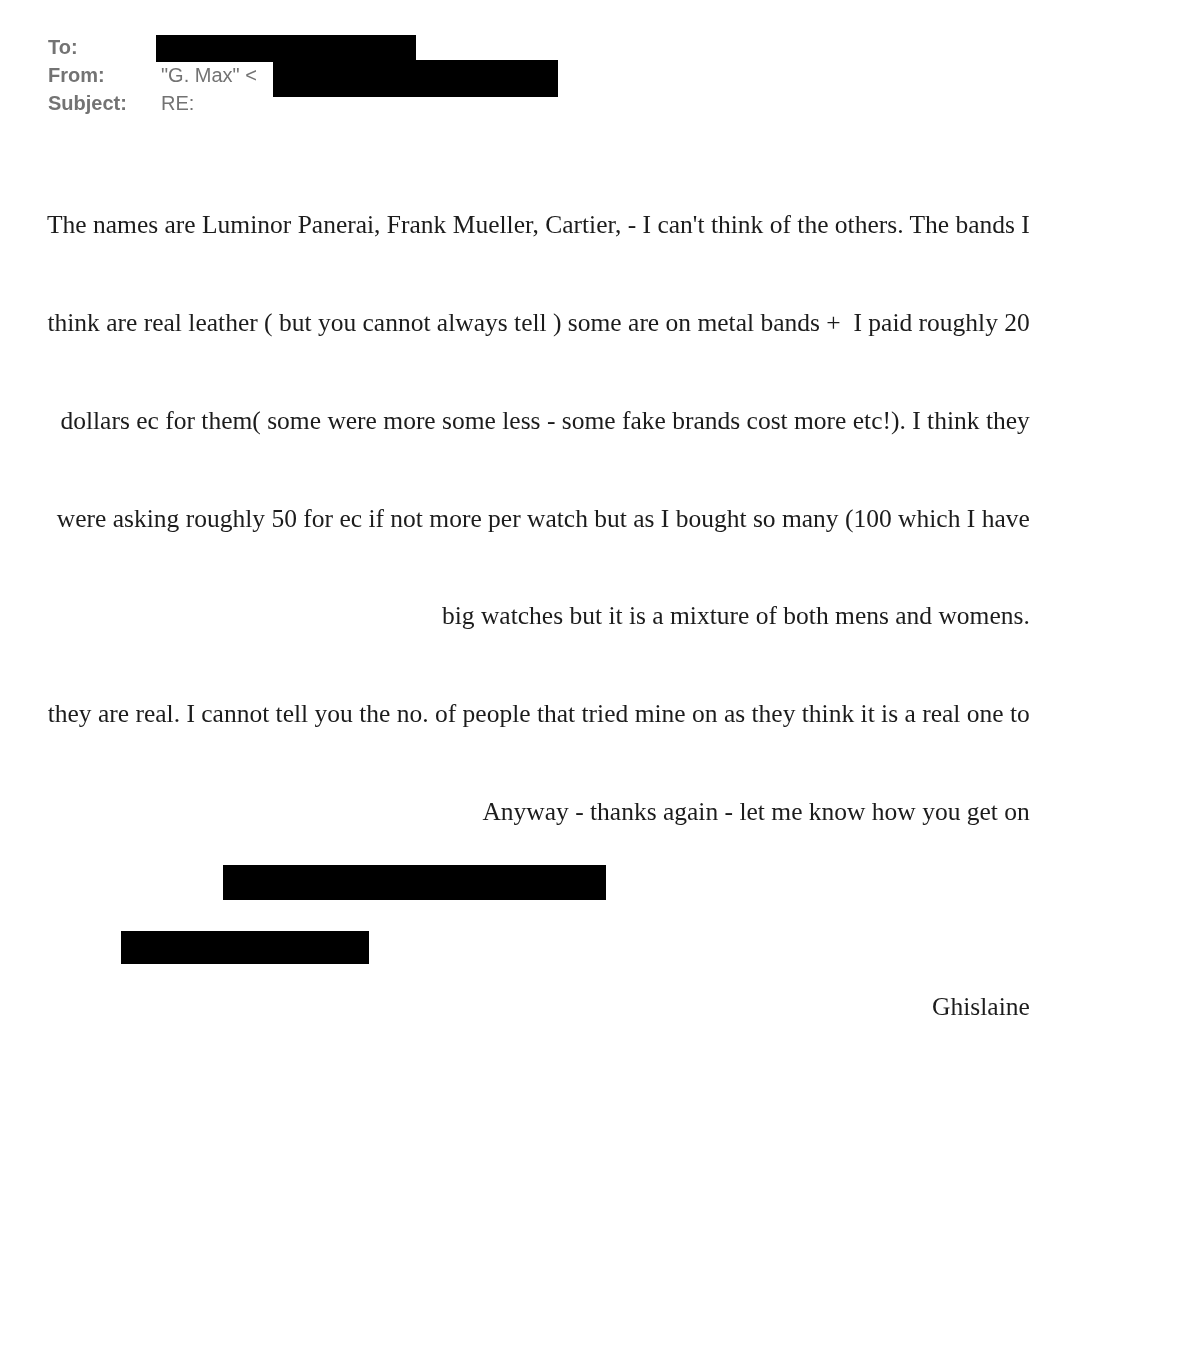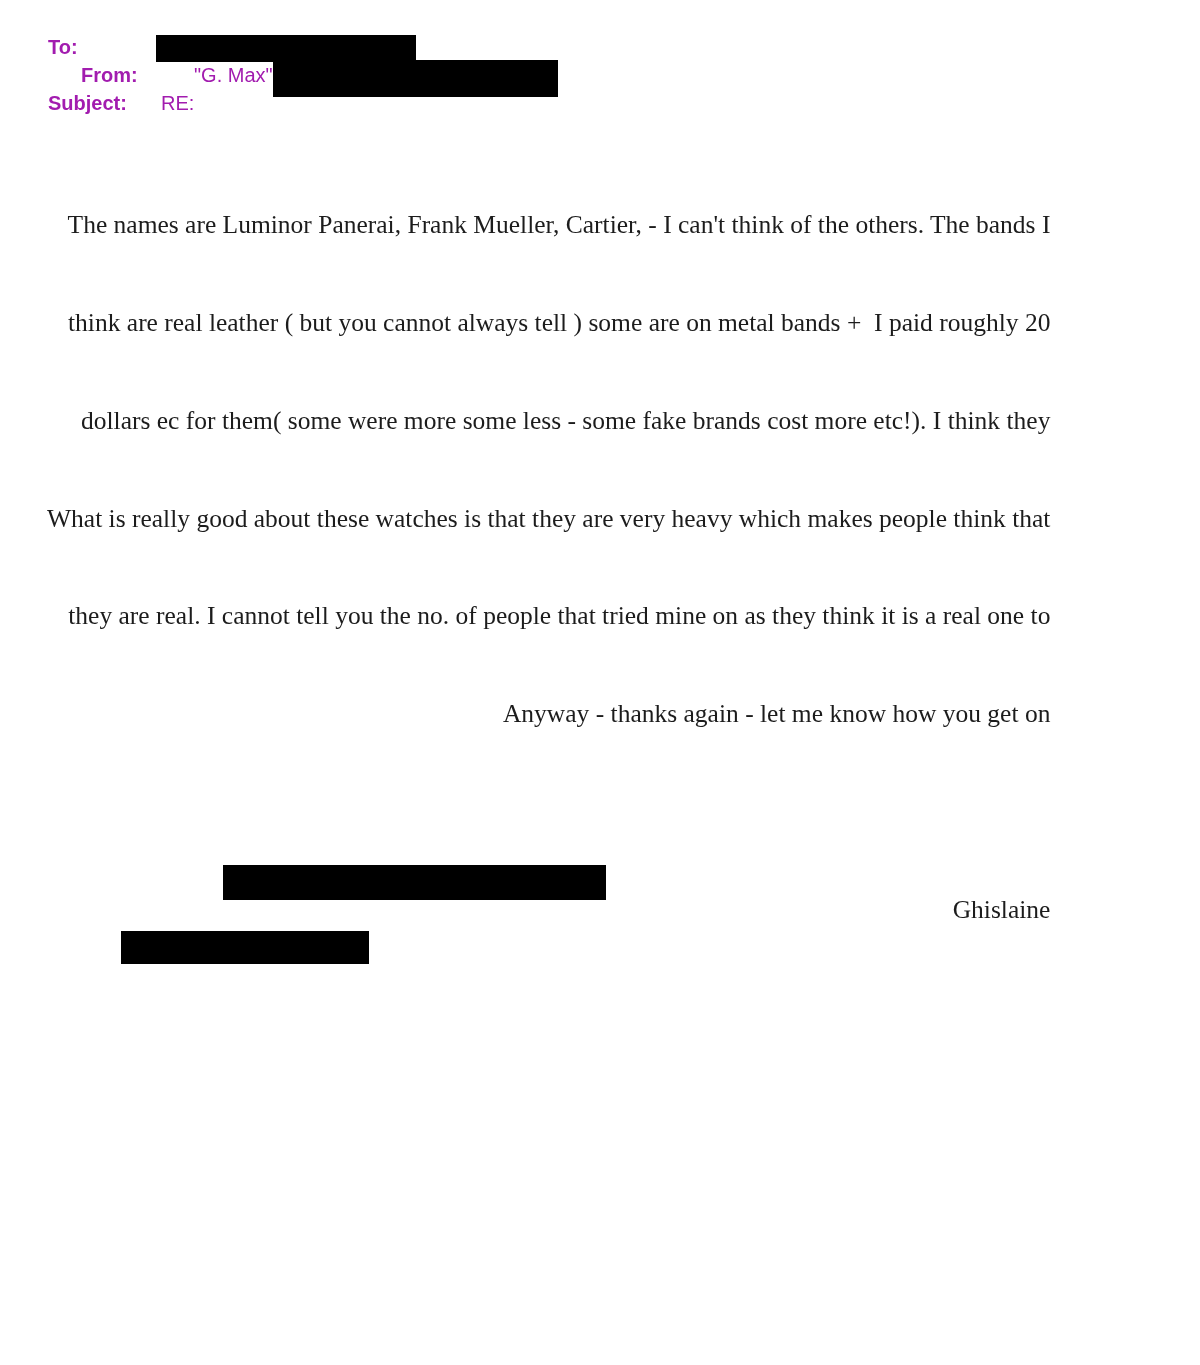--- a/index.html
+++ b/index.html
@@ -13,21 +13,21 @@
       position: relative;
       overflow: hidden;
       color: #1a1a1a;
     }
     .hdr {
       position: absolute;
       left: 48px;
       font-family: "Liberation Sans", sans-serif;
       font-size: 20px;
       line-height: 28px;
-      color: #a21caf;
+      color: #737373;
     }
     .hdr .lbl { font-weight: bold; display: inline-block; }
     .hdr .val { position: absolute; left: 113px; top: 0; white-space: nowrap; }
     .redact {
       position: absolute;
       background: #000;
     }
     .serif {
       position: absolute;
       left: 47px;
@@ -41,36 +41,37 @@
     .line { display: block; height: 32.6px; text-align: right; }
   </style>
 </head>
 <body>
 
 <div class="hdr" style="top:33px;">
   <span class="lbl">To:</span>
 </div>
 <div class="redact" style="left:156px; top:35px; width:260px; height:27px;"></div>
 
-<div class="hdr" style="top:61px;margin-left:33px;">
+<div class="hdr" style="top:61px;">
   <span class="lbl">From:</span>
   <span class="val">"G. Max" &lt;</span>
 </div>
 <div class="redact" style="left:273px; top:60px; width:285px; height:37px;"></div>
 
 <div class="hdr" style="top:89px;text-decoration:underline;">
   <span class="lbl">Subject:</span>
   <span class="val">RE:</span>
 </div>
 
 <div class="serif" style="top:144px;">
   <span class="line">The names are Luminor Panerai, Frank Mueller, Cartier, - I can't think of the others. The bands I</span>
   <span class="line">think are real leather ( but you cannot always tell ) some are on metal bands +  I paid roughly 20</span>
   <span class="line">dollars ec for them( some were more some less - some fake brands cost more etc!). I think they</span>
-  <span class="line">What is really good about these watches is that they are very heavy which makes people think that</span>
+  <span class="line">were asking roughly 50 for ec if not more per watch but as I bought so many (100 which I have</span>
+  <span class="line">big watches but it is a mixture of both mens and womens.</span>
   <span class="line">they are real. I cannot tell you the no. of people that tried mine on as they think it is a real one to</span>
   <span class="line">Anyway - thanks again - let me know how you get on</span>
   <span class="line"></span>
   <span class="line">Ghislaine</span>
   
   
   
   
   
   

